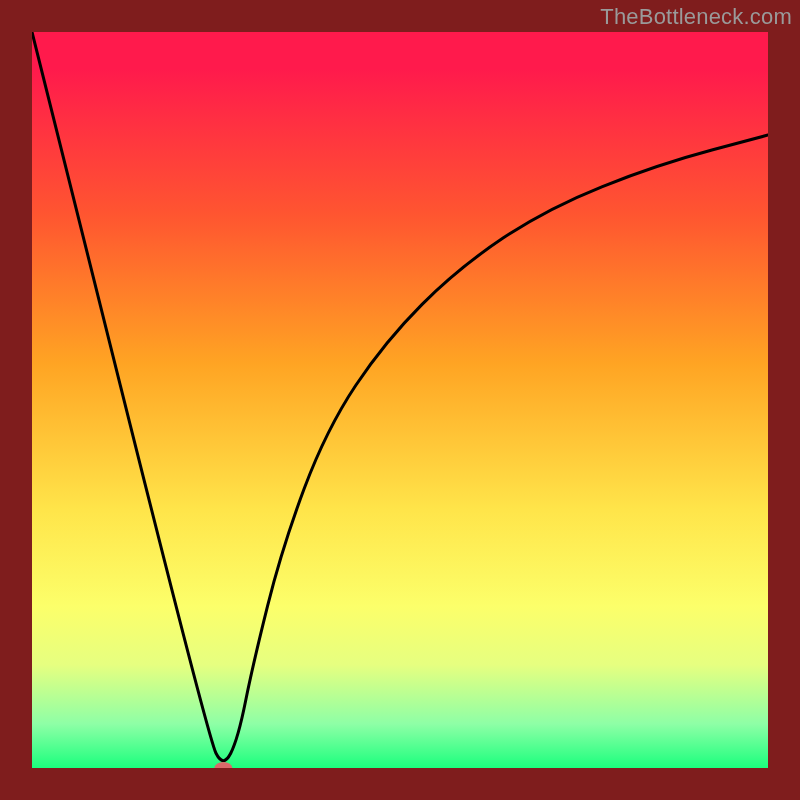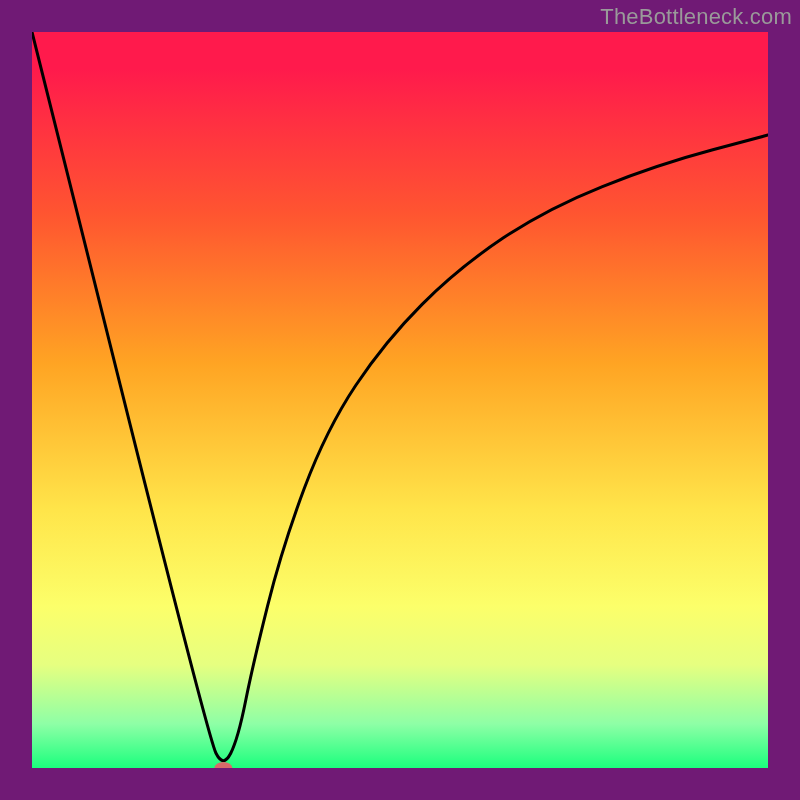--- a/index.html
+++ b/index.html
@@ -10,21 +10,21 @@
     background: #000;
     overflow: hidden;
     font-family: Arial, Helvetica, sans-serif;
   }
   .frame {
     position: absolute;
     top: 0;
     left: 0;
     width: 800px;
     height: 800px;
-    background: #701a75;
+    background: #7f1d1d;
   }
   .plot-area {
     position: absolute;
     top: 32px;
     left: 32px;
     width: 736px;
     height: 736px;
     background: linear-gradient(
       to bottom,
       #ff1a4c 0%,

